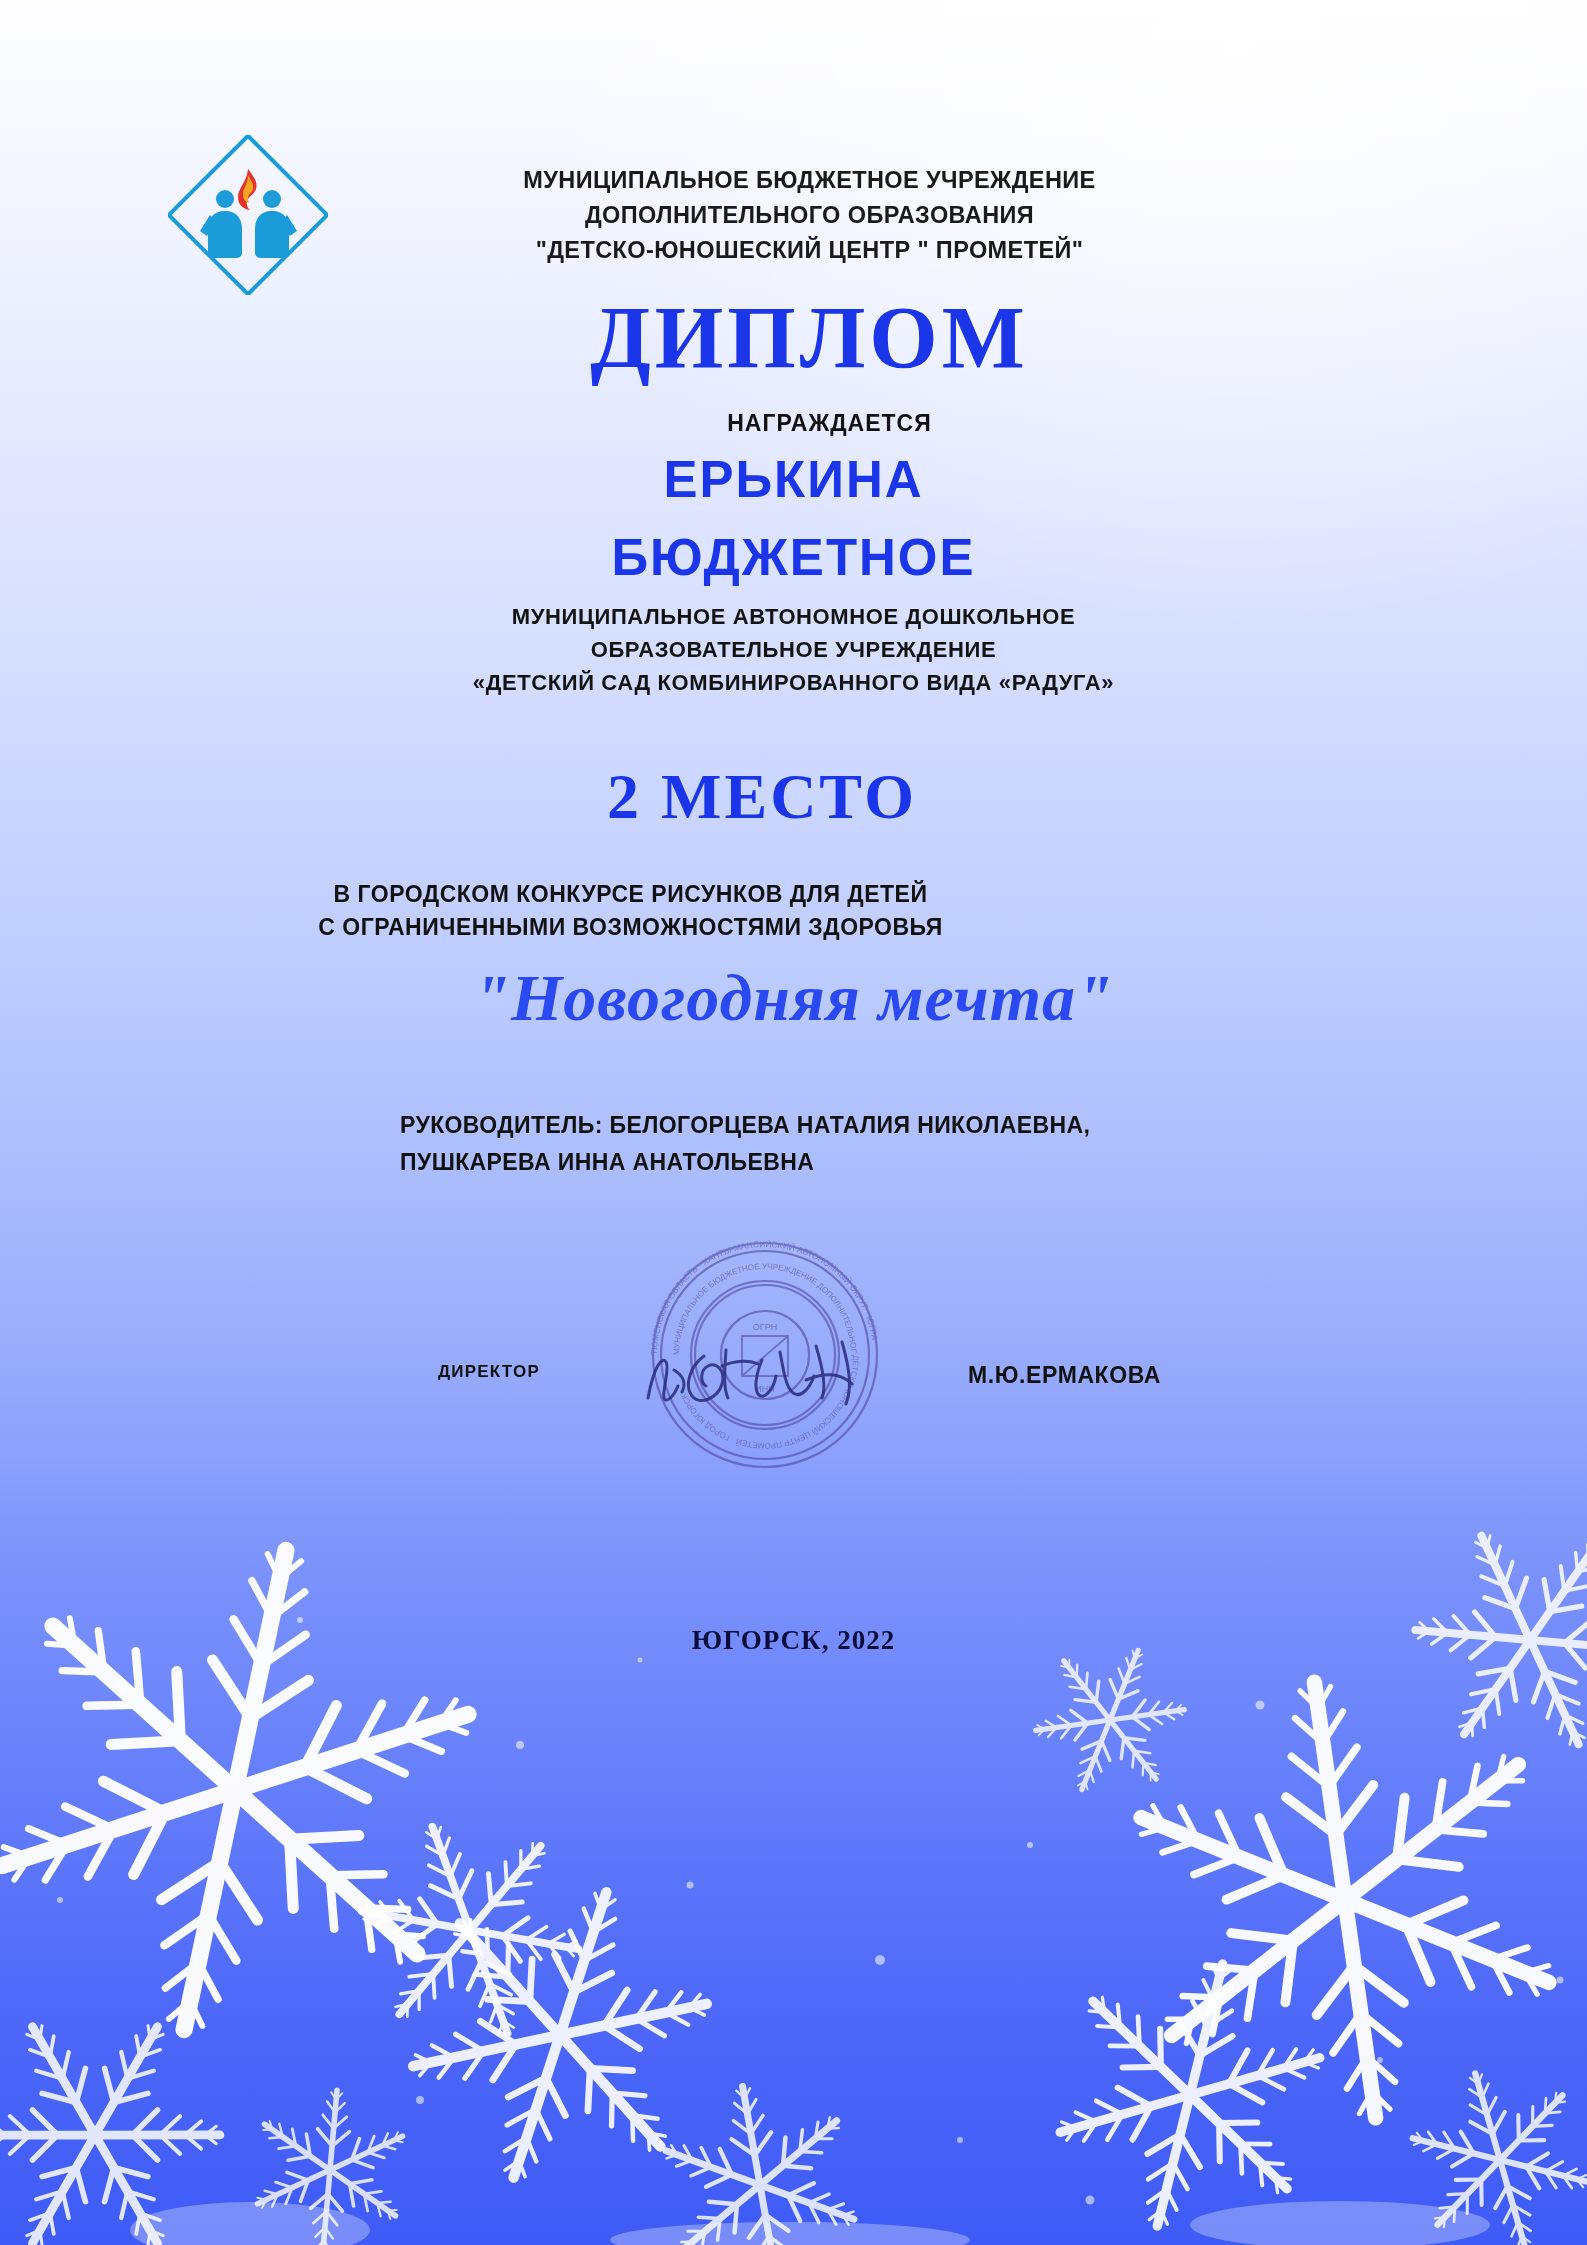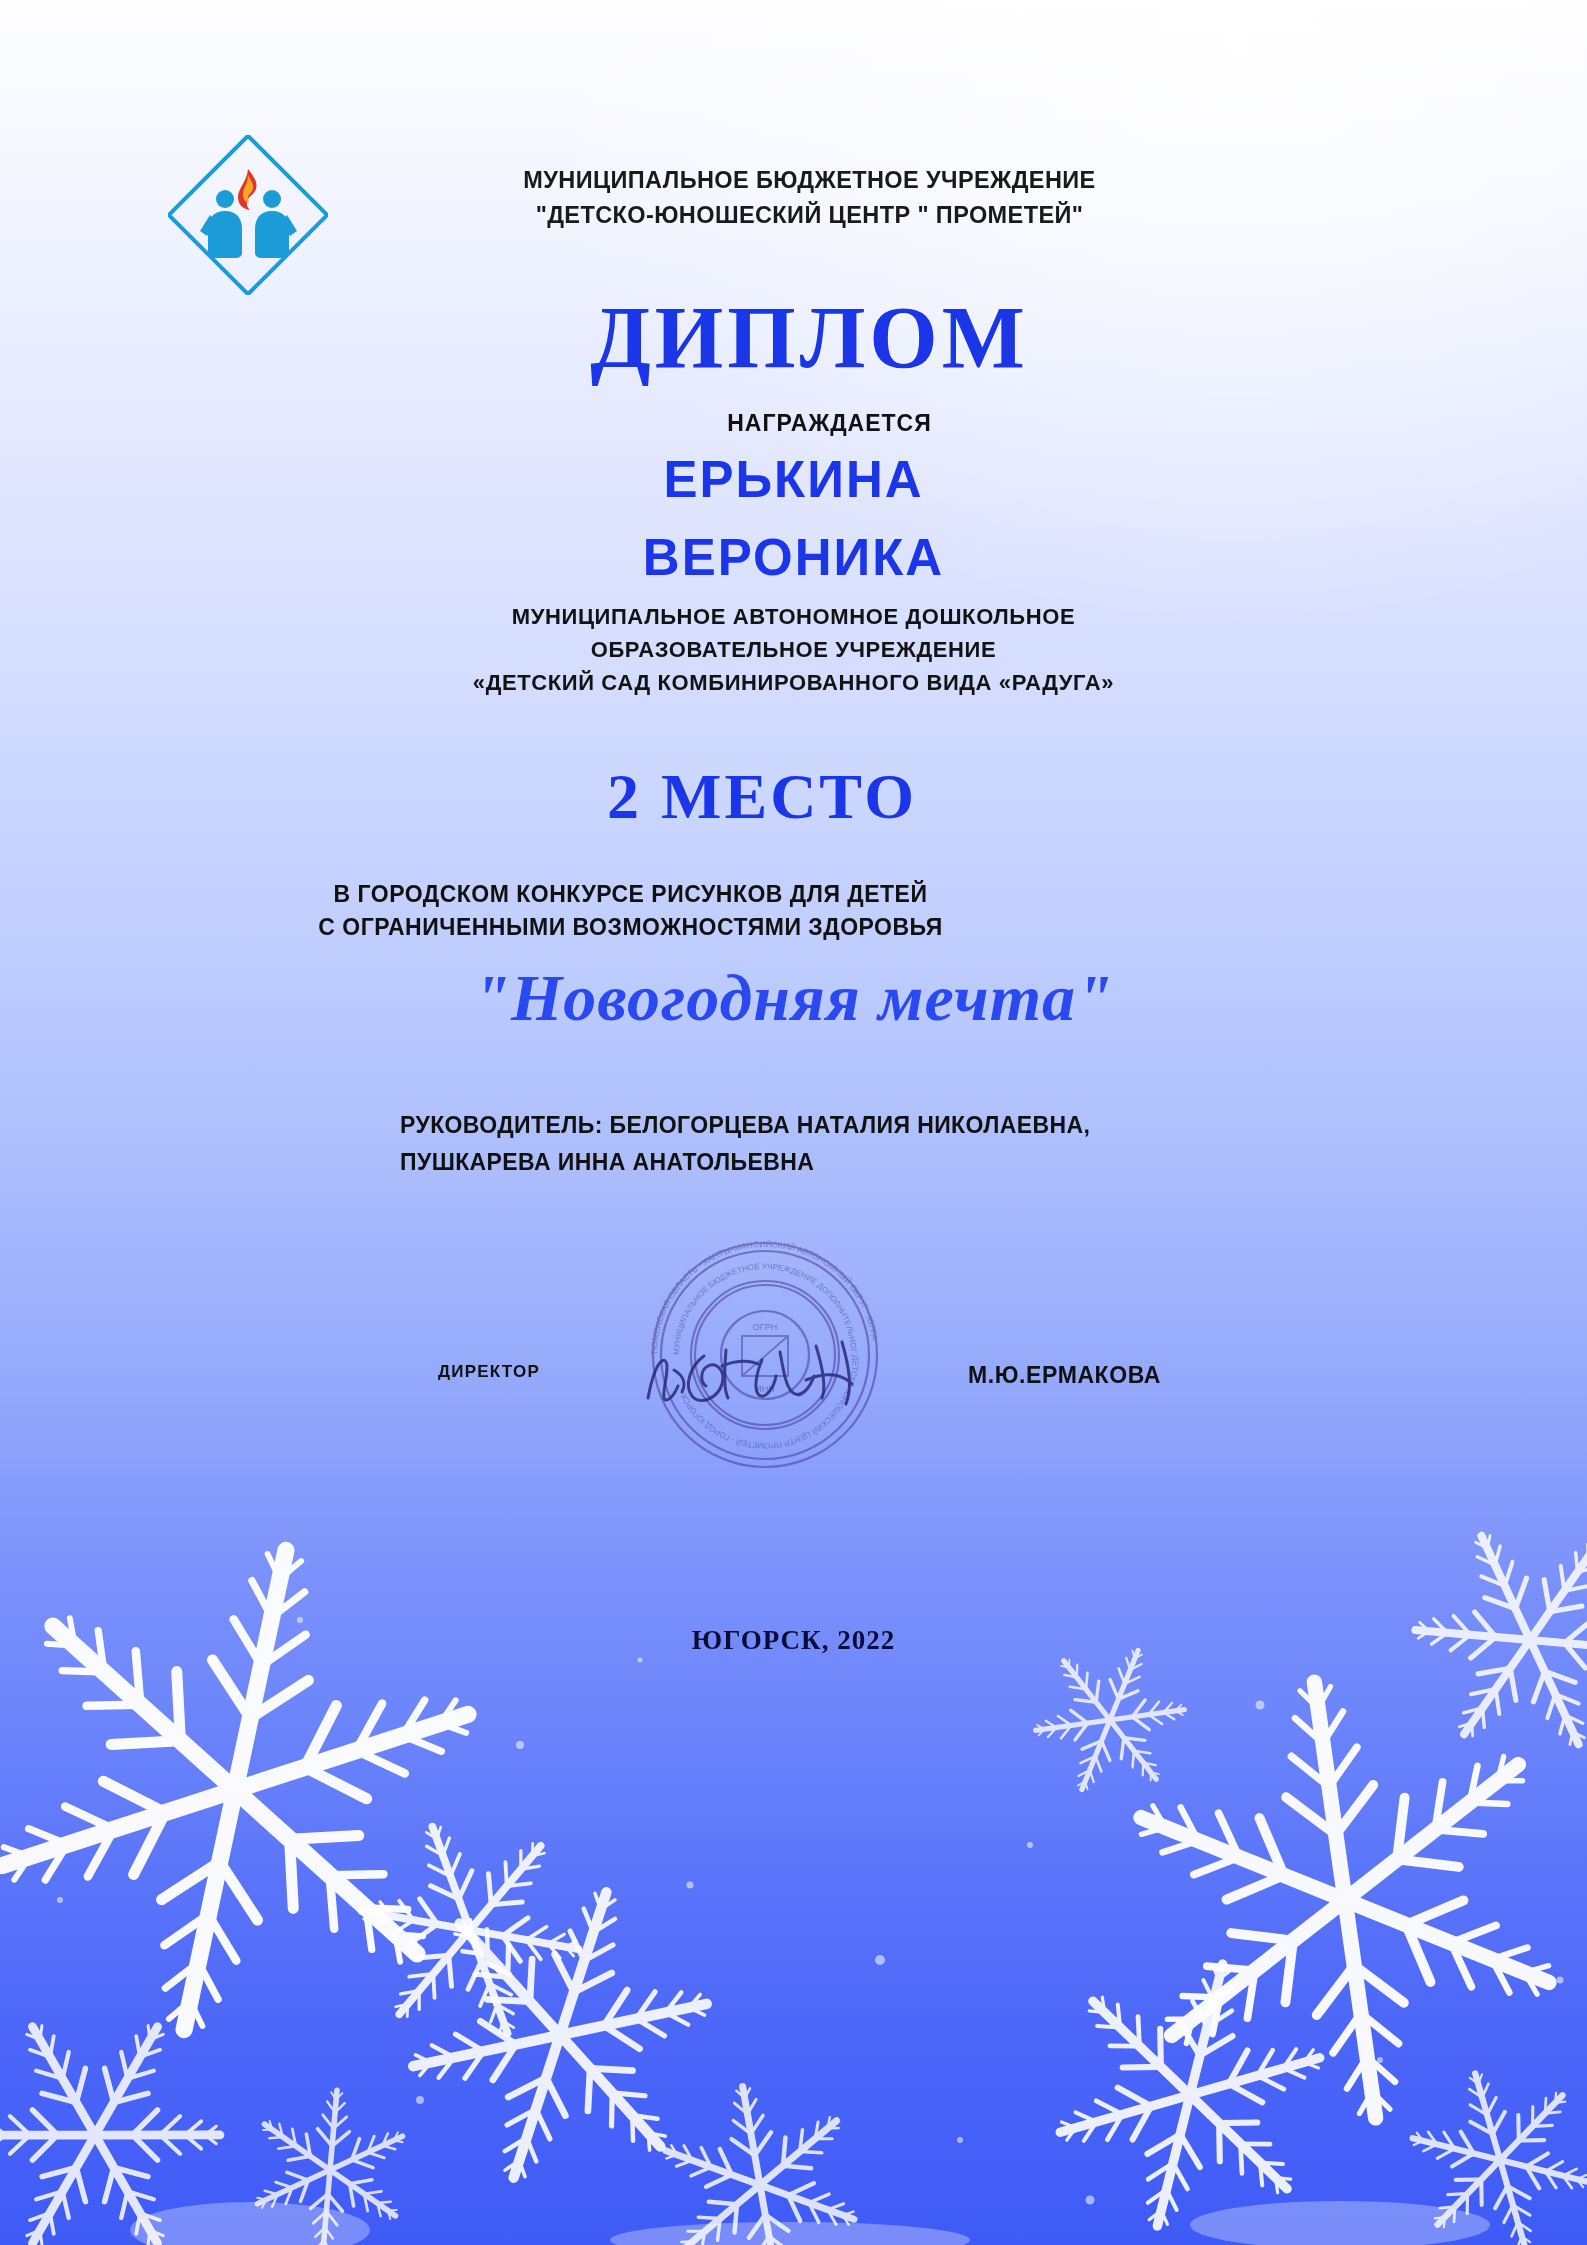--- a/index.html
+++ b/index.html
@@ -378,29 +378,30 @@
       <path d="M57 76 c-12 0 -17 8 -17 18 l0 24 c0 3 3 5 6 5 l22 0 c3 0 6 -2 6 -5 l0 -24 c0 -10 -5 -18 -17 -18 z" fill="#1b9cd8"></path>
       <path d="M42 80 l-10 16 l7 5 l9 -14 z" fill="#1b9cd8"></path>
 
       <circle cx="104" cy="64" r="9" fill="#1b9cd8"></circle>
       <path d="M104 76 c-12 0 -17 8 -17 18 l0 24 c0 3 3 5 6 5 l22 0 c3 0 6 -2 6 -5 l0 -24 c0 -10 -5 -18 -17 -18 z" fill="#1b9cd8"></path>
       <path d="M119 80 l10 16 l-7 5 l-9 -14 z" fill="#1b9cd8"></path>
     </svg>
 
     <div class="org-block">
       <div class="org-line">МУНИЦИПАЛЬНОЕ БЮДЖЕТНОЕ УЧРЕЖДЕНИЕ</div>
+      <div class="org-line">ДОПОЛНИТЕЛЬНОГО ОБРАЗОВАНИЯ</div>
       <div class="org-line">"ДЕТСКО-ЮНОШЕСКИЙ ЦЕНТР " ПРОМЕТЕЙ"</div>
     </div>
 
     <div class="title-diplom">ДИПЛОМ</div>
 
     <div class="awarded-label">НАГРАЖДАЕТСЯ</div>
 
     <div class="recipient recipient-1">ЕРЬКИНА</div>
-    <div class="recipient recipient-2">ВЕРОНИКА</div>
+    <div class="recipient recipient-2">БЮДЖЕТНОЕ</div>
 
     <div class="school-block">
       <div class="school-line">МУНИЦИПАЛЬНОЕ АВТОНОМНОЕ ДОШКОЛЬНОЕ</div>
       <div class="school-line">ОБРАЗОВАТЕЛЬНОЕ УЧРЕЖДЕНИЕ</div>
       <div class="school-line">«ДЕТСКИЙ САД КОМБИНИРОВАННОГО ВИДА «РАДУГА»</div>
     </div>
 
     <div class="place">2 МЕСТО</div>
 
     <div class="contest-block">

